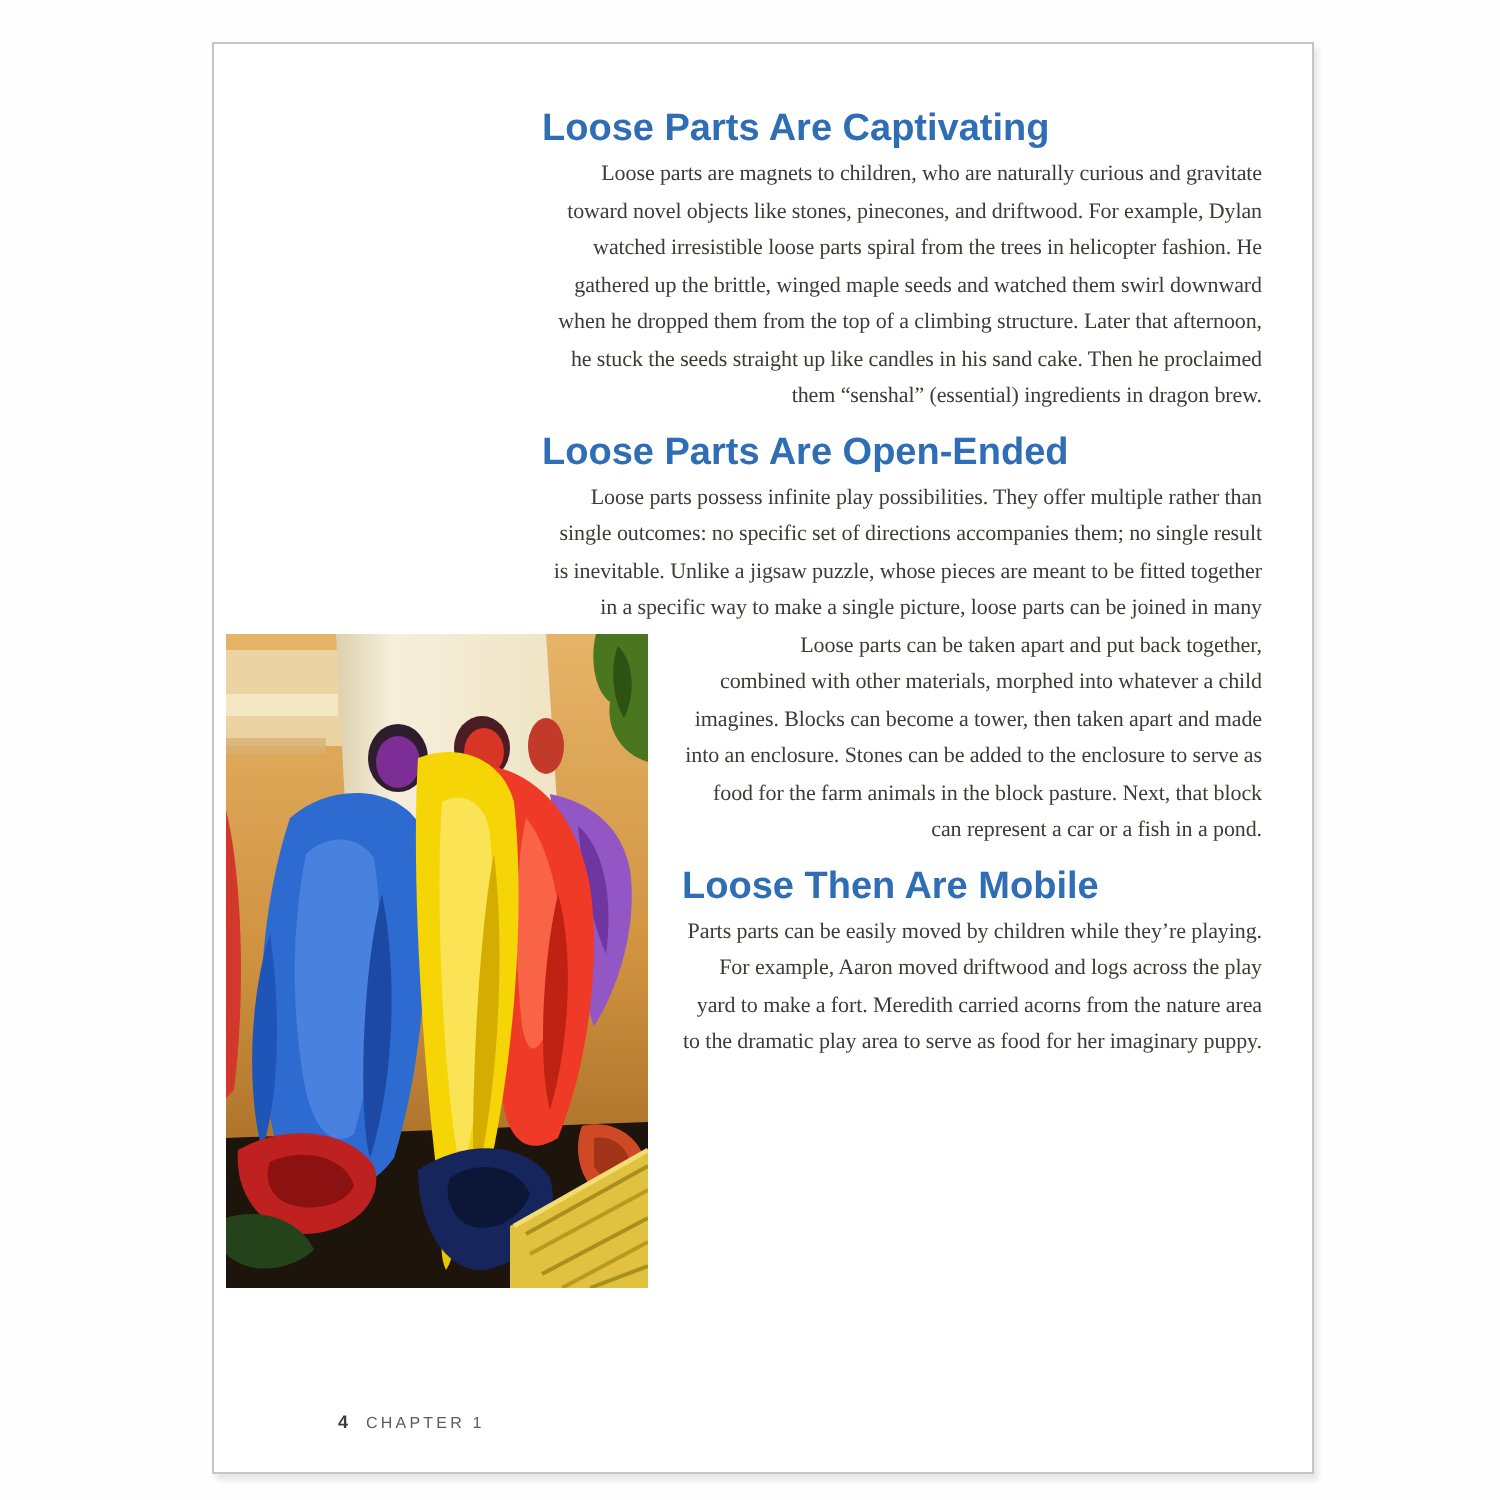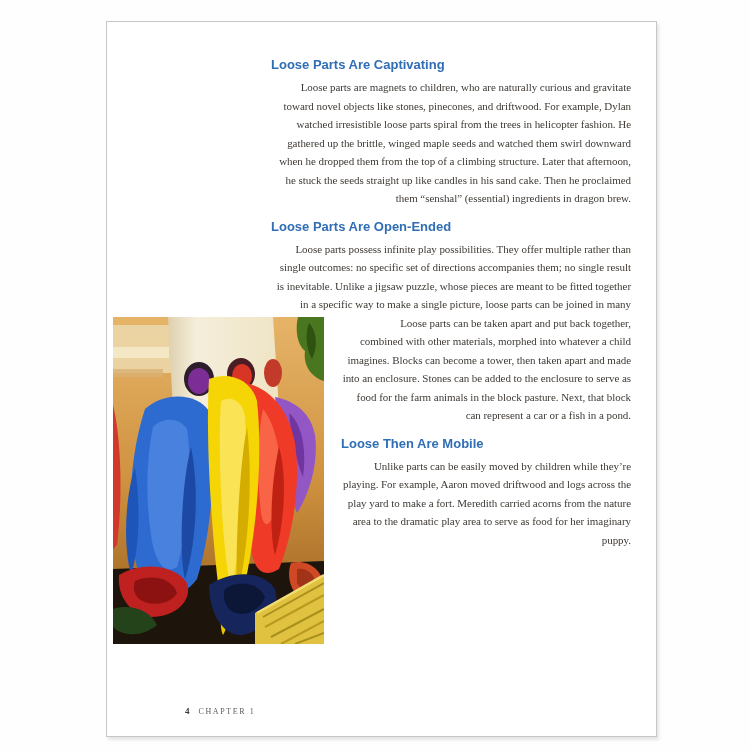--- a/index.html
+++ b/index.html
@@ -5,32 +5,32 @@
   * { margin:0; padding:0; box-sizing:border-box; }
   html,body { width:750px; height:750px; background:#ffffff; }
   .canvas { position:relative; width:750px; height:750px; background:#fefefe;
             font-family:"Liberation Serif", serif; }
   .page { position:absolute; left:106px; top:21px; width:551px; height:716px;
           background:#ffffff; border:1px solid #c6c6c6;
           box-shadow:2px 3px 3px rgba(0,0,0,0.10); overflow:hidden; }
   .content { position:absolute; left:164px; top:35px; width:360px;
              color:#3f3a35; font-size:11px; line-height:18.5px; letter-spacing:-0.05px; }
   h2.sect { font-family:"Liberation Sans", sans-serif; font-weight:bold;
-            font-size:13px; line-height:16px; color:#2f6eb5;
+            font-size:19px; line-height:16px; color:#2f6eb5;
             margin:11px 0 5px 0; letter-spacing:0; }
   h2.sect.first { margin-top:0; }
   p { margin:0; text-align:right; }
   .wrap-zone {  }
   figure.photo { float:left; width:211px; height:327px;
                  margin:3px 17px 8px -158px; }
   figure.photo svg { display:block; width:211px; height:327px; }
   p.indent { text-indent:14px; }
   .footer { position:absolute; left:62px; top:684px;
-            font-family:Liberation Serif, serif; color:#5c5c5c;
-            font-size:8px; letter-spacing:1.6px;margin-left:16px; }
+            font-family:Liberation Sans, sans-serif; color:#5c5c5c;
+            font-size:8px; letter-spacing:1.6px; }
   .footer .pagenum { font-weight:bold; color:#3c3c3c; font-size:9px;
                      letter-spacing:0; margin-right:9px; }
 </style>
 </head>
 <body>
 
 <div class="canvas">
   <div class="page">
 
     <div class="content">
@@ -111,21 +111,21 @@
             <path d="M158 320 L211 292" stroke="#a98f1e" stroke-width="2" fill="none"></path>
             <path d="M168 327 L211 304" stroke="#b89a20" stroke-width="2" fill="none"></path>
             <path d="M182 327 L211 316" stroke="#a98f1e" stroke-width="2" fill="none"></path>
             <path d="M144 296 L211 258" stroke="#f2dd74" stroke-width="2.4" fill="none"></path>
           </svg>
         </figure>
 
         <p class="indent">Loose parts can be taken apart and put back together, combined with other materials, morphed into whatever a child imagines. Blocks can become a tower, then taken apart and made into an enclosure. Stones can be added to the enclosure to serve as food for the farm animals in the block pasture. Next, that block can represent a car or a fish in a pond.</p>
 
         <h2 class="sect">Loose Then Are Mobile</h2>
-        <p>Unlike parts can be easily moved by children while they’re playing. For example, Aaron moved driftwood and logs across the play yard to make a fort. Meredith carried acorns from the nature area to the dramatic play area to serve as food for her imaginary puppy.</p>
+        <p>Parts parts can be easily moved by children while they’re playing. For example, Aaron moved driftwood and logs across the play yard to make a fort. Meredith carried acorns from the nature area to the dramatic play area to serve as food for her imaginary puppy.</p>
       </div>
 
     </div>
 
     <div class="footer">
       <span class="pagenum">4</span><span>CHAPTER 1</span>
     </div>
 
   </div>
 </div>

